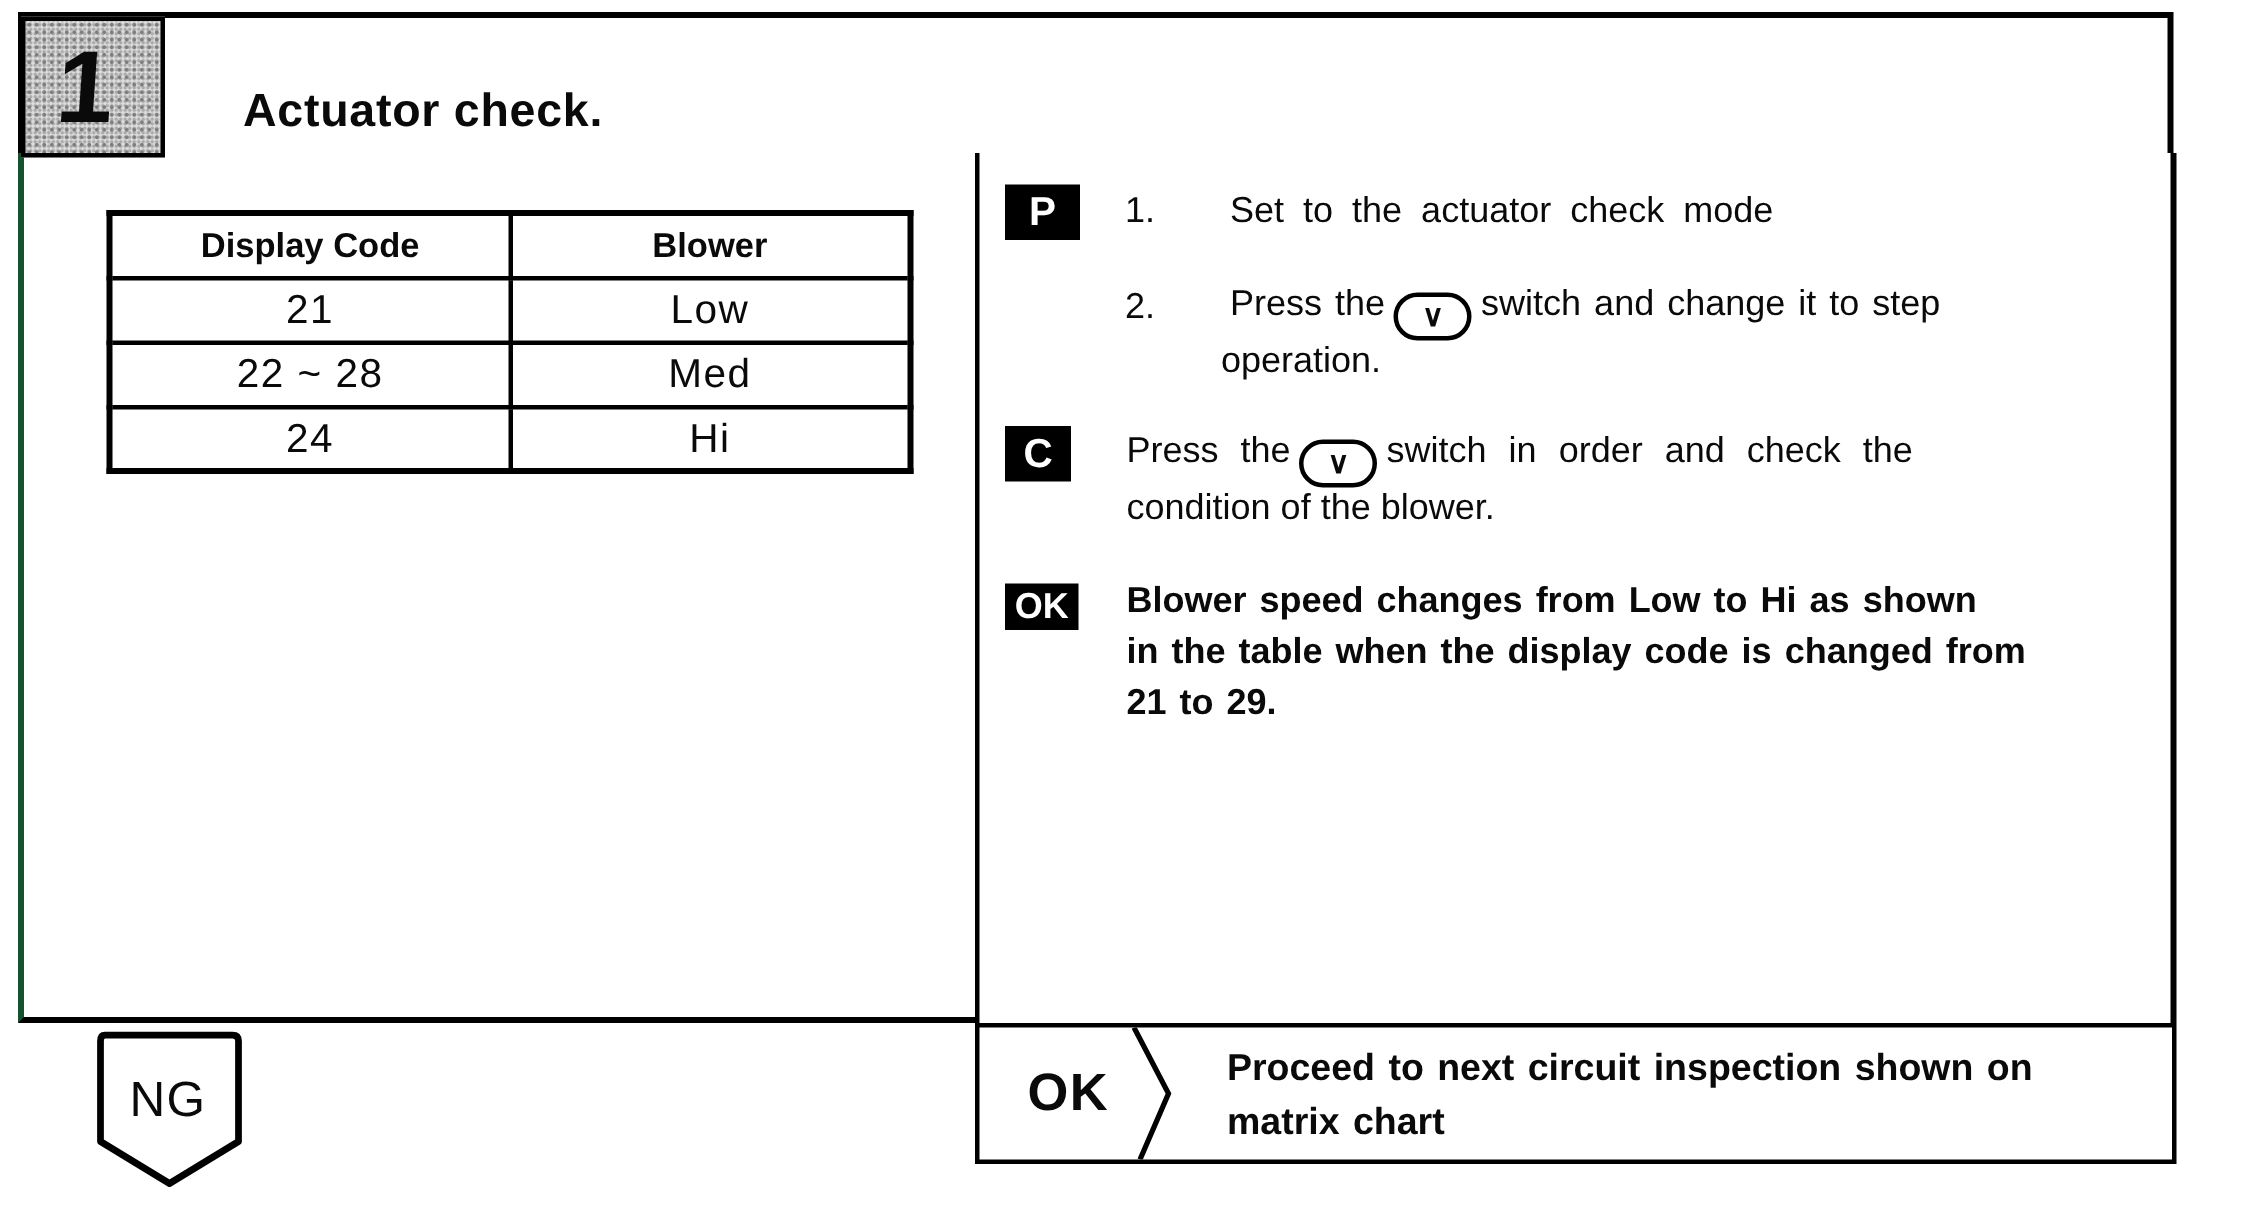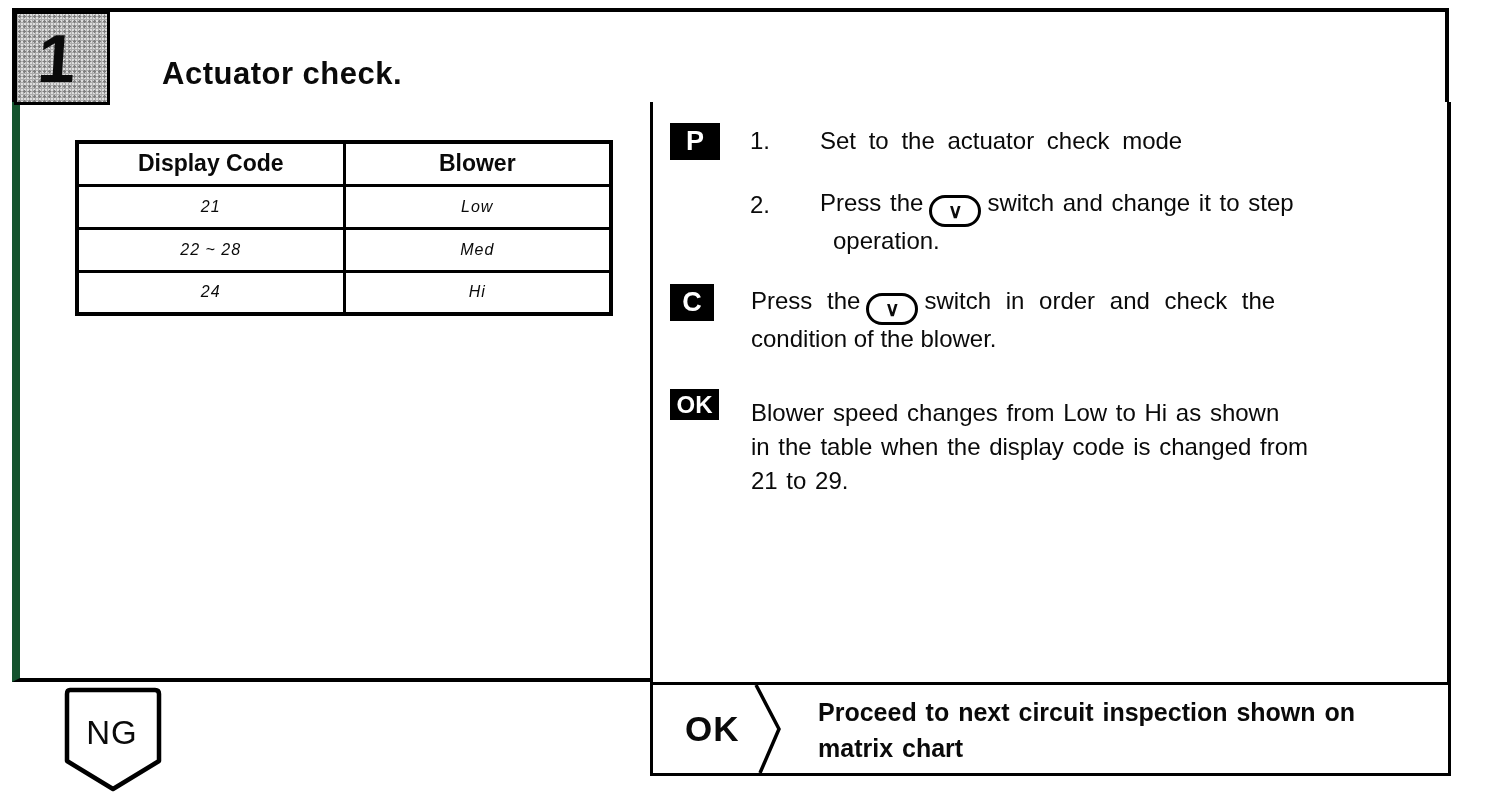--- a/index.html
+++ b/index.html
@@ -7,21 +7,21 @@
   body { font-family: "Liberation Sans", sans-serif; color: #0a0a0a; }
   .page { position: relative; width: 1504px; height: 804px; background: #fff; overflow: hidden; }
 
   
   .header-box {
     position: absolute; left: 12px; top: 8px; width: 1437px; height: 102px;
     border: 4px solid #000; background: #fff;
   }
   .left-panel {
     position: absolute; left: 12px; top: 102px; width: 638px; height: 580px;
-    border-left: 8px solid #14532d; border-bottom: 4px solid #000; background: #fff;
+    border-left: 4px solid #14532d; border-bottom: 4px solid #000; background: #fff;
   }
   .right-panel {
     position: absolute; left: 650px; top: 102px; width: 801px; height: 580px;
     border-left: 3px solid #000; border-right: 4px solid #000; background: #fff;
   }
   .bottom-cell {
     position: absolute; left: 650px; top: 682px; width: 801px; height: 94px;
     border: 3px solid #000; background: #fff;
   }
 
@@ -50,41 +50,41 @@
   
   table.code-table {
     position: absolute; left: 55px; top: 38px;
     border-collapse: collapse; background: #fff;
     border: 4px solid #000;
   }
   table.code-table th, table.code-table td {
     border: 3px solid #000; text-align: center; vertical-align: middle;
   }
   table.code-table th { width: 267px; height: 43px; font-size: 23px; font-weight: bold; }
-  table.code-table td { width: 267px; height: 43px; font-size: 16px; font-weight: normal; letter-spacing: 1px; font-style: italic; }
+  table.code-table td { width: 267px; height: 43px; font-size: 27px; font-weight: normal; letter-spacing: 1px; }
 
   
   .badge {
     position: absolute; background: #000; color: #fff;
     display: flex; align-items: center; justify-content: center;
     font-weight: bold;
   }
   .badge-p  { left: 17px; top: 21px;  width: 50px; height: 37px; font-size: 27px; }
   .badge-c  { left: 17px; top: 182px; width: 44px; height: 37px; font-size: 27px; }
   .badge-ok { left: 17px; top: 287px; width: 49px; height: 31px; font-size: 24px; }
 
   .txt { position: absolute; font-size: 24px; white-space: nowrap; }
   .num1 { left: 97px;  top: 25px; }
   .step1 { left: 167px; top: 25px; word-spacing: 6px; }
   .num2 { left: 97px;  top: 89px; }
   .step2a { left: 167px; top: 87px; word-spacing: 2px; }
-  .step2b { left: 180px; top: 125px; }
+  .step2b { left: 161px; top: 125px; }
   .cline1 { left: 98px; top: 185px; word-spacing: 8px; }
   .cline2 { left: 98px; top: 223px; }
-  .okline { font-weight: normal; word-spacing: 2px; margin-top: 12px; }
+  .okline { font-weight: bold; word-spacing: 2px; }
   .okline1 { left: 98px; top: 285px; }
   .okline2 { left: 98px; top: 319px; }
   .okline3 { left: 98px; top: 353px; }
 
   .switch-pill {
     display: inline-block; width: 52px; height: 32px;
     border: 3px solid #000; border-radius: 16px;
     text-align: center; vertical-align: -7px;
     font-size: 20px; font-weight: bold; line-height: 27px;
     margin: 0 6px;

